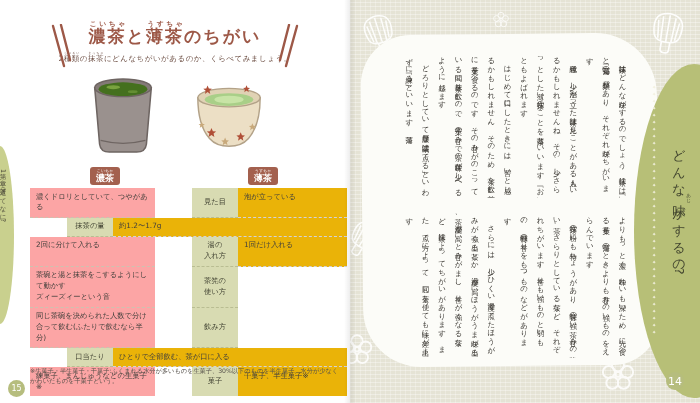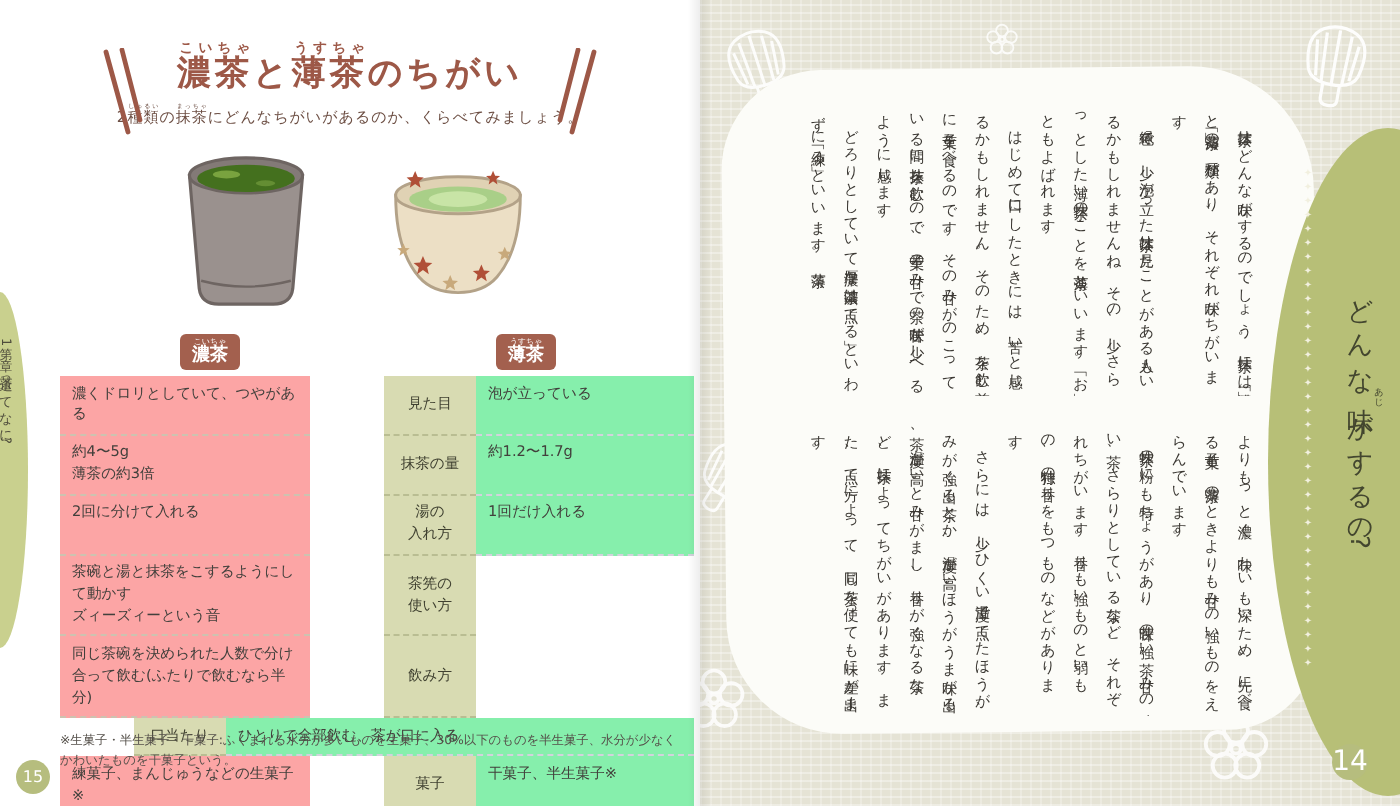--- a/index.html
+++ b/index.html
@@ -32,21 +32,21 @@
   .badge .bl { display:block; font-size:9px; font-weight:bold; line-height:10px; }
   .badge-0 { left:90px; } .badge-1 { left:248px; }
 
   .cmp-table { position:absolute; top:188px; left:30px; width:317px; display:flex; flex-direction:column; }
   .cmp-row { display:flex; }
   .cell { font-size:7.3px; line-height:1.5; color:#42403c; padding:3.5px 6px;
     border-bottom:1px dashed #cdc2b0; white-space:pre-line; }
   .cell.koicha { width:125px; background:#fca5a5; }
   .cell.header { width:46px; background:#d8dbb2; display:grid; place-items:center;
     text-align:center; color:#3f4030; border-bottom:1px dashed #b9bd92;margin-left:37px; }
-  .cell.usucha { flex:1; background:#86efac; border-bottom:1px dashed #d2d2dc; }
+  .cell.usucha { flex:1; background:#eab308; border-bottom:1px dashed #d2d2dc; }
   .cmp-row:last-child .cell { border-bottom:none; }
 
   .footnote { position:absolute; top:366px; left:30px; width:314px; font-size:6.2px;
     line-height:1.55; color:#55504a; }
   .page-circle-left { position:absolute; left:8px; top:380px; width:17px; height:17px;
     border-radius:50%; background:#b6bd7e; color:#fff; font-size:8px;
     display:flex; align-items:center; justify-content:center; }
 
   
   .page-right { position:relative; width:350px; height:403px; background:#e5e3d5; overflow:hidden;
@@ -67,21 +67,21 @@
   .vblock p { margin:0; }
 
   .sidebar-ellipse { position:absolute; right:-54px; top:64px; width:120px; height:334px;
     background:#b7bf77; border-radius:50%; z-index:4; }
   .dotted-line { position:absolute; right:42px; top:84px; z-index:5; width:8px;
     color:#f2f0df; font-size:5px; line-height:7px; text-align:center; white-space:pre-line; }
   .sidebar-title { position:absolute; right:9px; top:140px; z-index:5; writing-mode:vertical-rl;
     font-size:13px; color:#43462f; letter-spacing:2.5px; font-weight:500; }
   .sidebar-title rt { font-size:35%; letter-spacing:0; }
   .page-circle-right { position:absolute; right:16px; bottom:13px; width:18px; height:18px;
-    border-radius:50%; background:#b6bd7e; color:#fff; font-size:14px;
+    border-radius:50%; background:#b6bd7e; color:#fff; font-size:11px;
     display:flex; align-items:center; justify-content:center; z-index:6; }
 
   .spine { position:absolute; left:344px; top:0; width:12px; height:403px; z-index:7;
     background:linear-gradient(90deg, transparent, rgba(0,0,0,0.07), transparent); pointer-events:none; }
 </style>
 </head>
 <body>
 
 <div class="spread">
 
@@ -152,22 +152,20 @@
         </div>
       </div>
 
     <div class="cmp-table">
         <div class="cmp-row">
           <div class="cell koicha">濃くドロリとしていて、つやがある</div>
           <div class="cell header">見た目</div>
           <div class="cell usucha">泡が立っている</div>
         </div>
         <div class="cmp-row">
-          <div class="cell koicha">約4〜5g
-薄茶の約3倍</div>
           <div class="cell header">抹茶の量</div>
           <div class="cell usucha">約1.2〜1.7g</div>
         </div>
         <div class="cmp-row">
           <div class="cell koicha">2回に分けて入れる</div>
           <div class="cell header">湯の
 入れ方</div>
           <div class="cell usucha">1回だけ入れる</div>
         </div>
         <div class="cmp-row">

